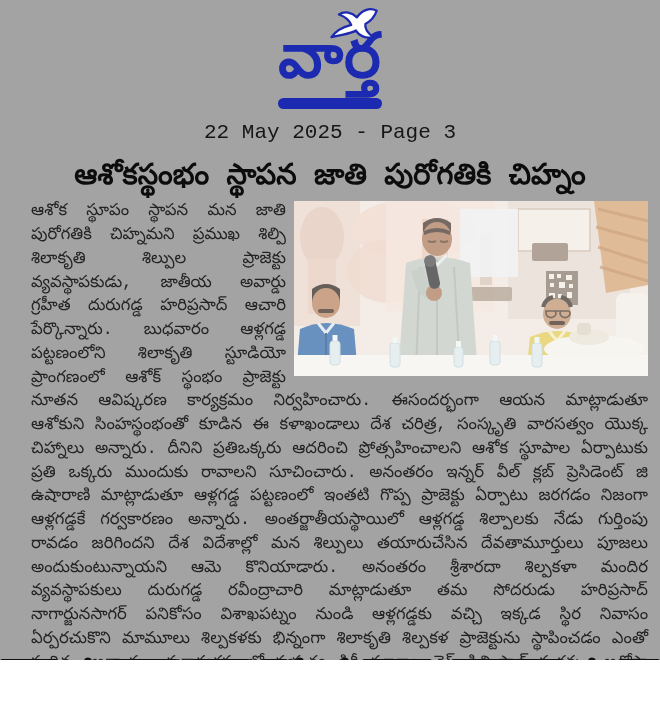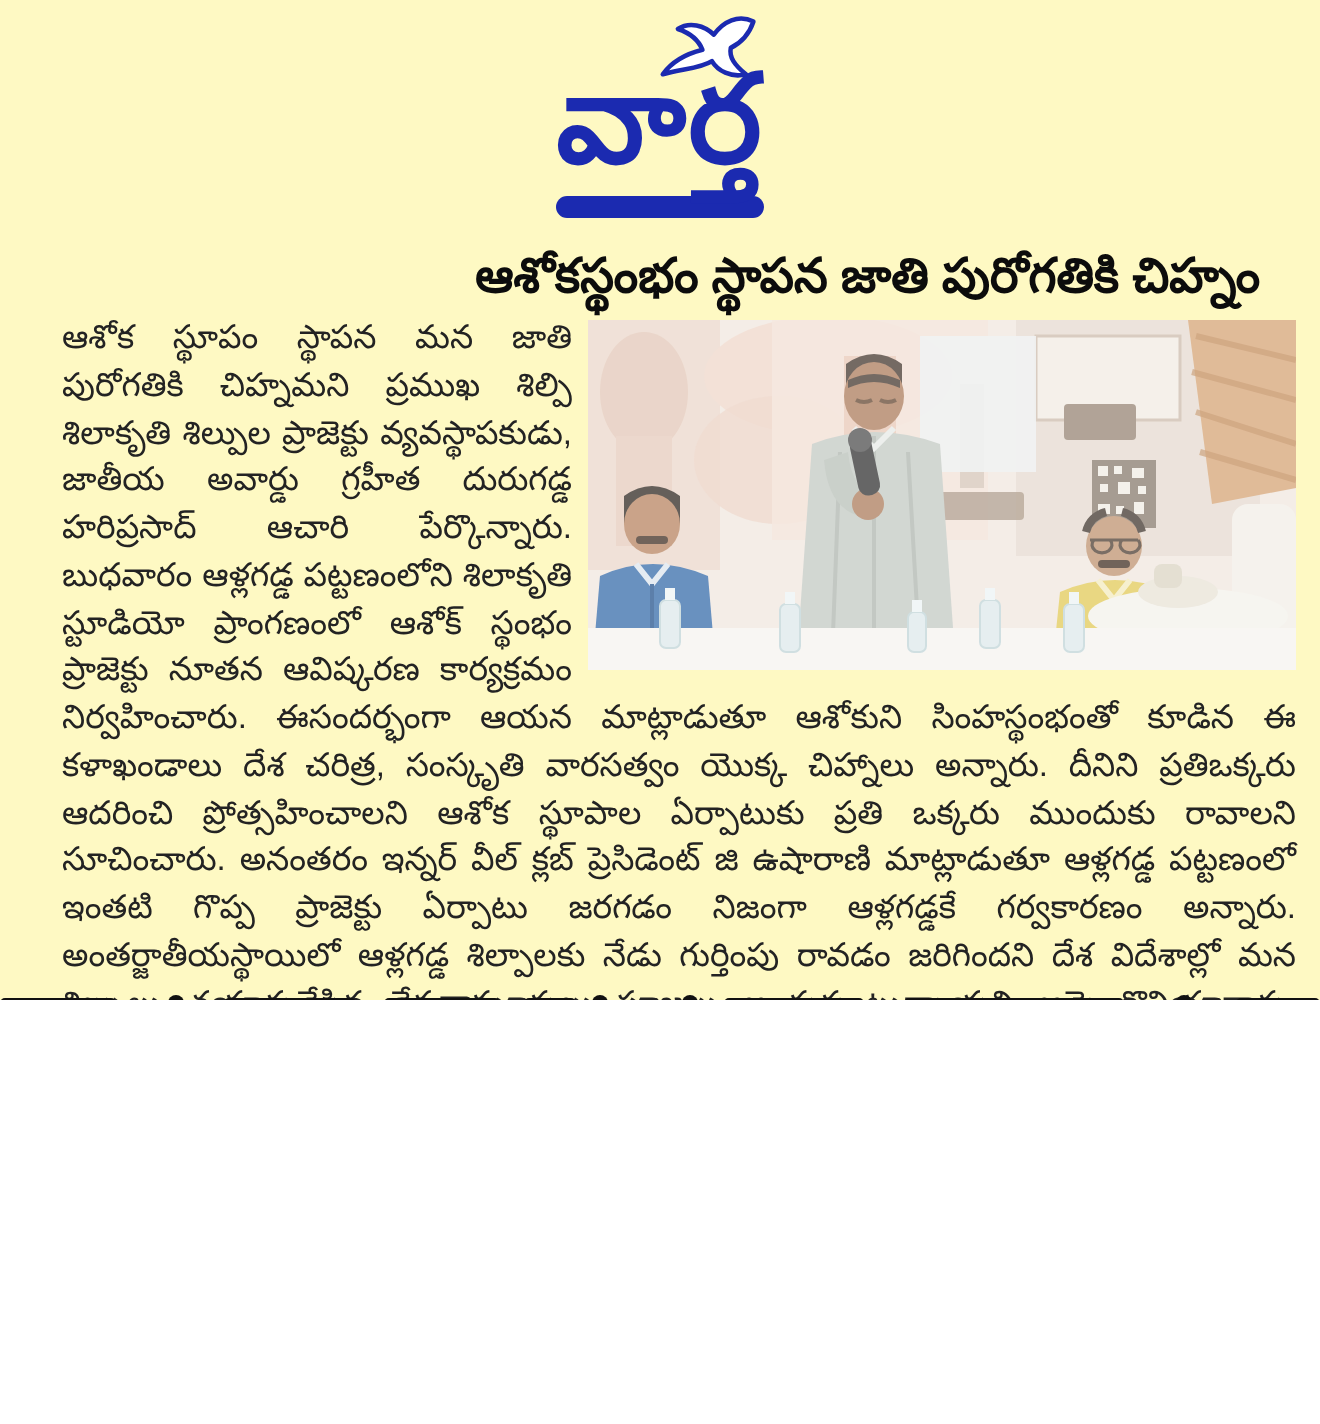--- a/index.html
+++ b/index.html
@@ -1,24 +1,24 @@
 <!DOCTYPE html>
 <html><head>
 <meta charset="utf-8">
 <style>
   html, body {
     margin: 0; padding: 0;
     background: #ffffff;
   }
   .page {
     position: relative;
-    width: 660px; height: 500px;
-    background: #fef9c3;
+    width: 660px; height: 660px;
+    background: #a3a3a3;
     overflow: hidden;
-    font-family: Liberation Sans, sans-serif;
+    font-family: Liberation Mono, monospace;
     color: #1c1c1c;
   }
   
   .masthead { text-align: center; padding-top: 4px; }
   .logo-wrap {
     position: relative;
     display: inline-block;
     padding-top: 24px;
   }
   .dove {
@@ -40,23 +40,23 @@
     margin-top: 5px;
   }
   .edition-line {
     margin-top: 12px;
     font-size: 21px;
     color: #161616;
   }
   
   .headline {
     margin: 15px 30px 4px 30px;
-    font-size: 24px;
+    font-size: 29px;
     font-weight: 800;
-    text-align: right;
+    text-align: center;
     color: #0c0c0c;
     line-height: 1.25;
   }
   .dateline {
     margin: 6px 0 3px 38px;
     font-size: 17px;
     font-weight: bold;
     color: #141414;
   }
   .body-flow { margin: 0 12px 0 31px; }
@@ -89,20 +89,21 @@
 <div class="page">
 
   <header class="masthead">
     <div class="logo-wrap">
       <svg class="dove" viewBox="0 0 60 36">
         <path d="M53 5 C45 1 37 5 32 12 C27 7 19 5 13 9 C19 11 24 15 26 20 C18 22 10 26 5 33 C15 30 25 30 31 26 C34 31 41 35 49 33 C43 28 40 24 41 19 C47 16 51 11 53 5 Z" fill="#ffffff" stroke="#1b2ab0" stroke-width="2.4" stroke-linejoin="round"></path>
       </svg>
       <div class="logo-text">వార్త</div>
       <div class="logo-underline"></div>
     </div>
+    <div class="edition-line">22 May 2025 - Page 3</div>
   </header>
 
   <article>
     <h1 class="headline">ఆశోకస్థంభం స్థాపన జాతి పురోగతికి చిహ్నం</h1>
 
     <div class="body-flow">
 
       <figure class="article-photo">
         <svg width="354" height="175" viewBox="0 0 354 175" role="img" aria-label="Speaker in grey shirt holding a microphone at the Silakruthi studio event; seated guests in blue and yellow shirts, water bottles on a white table, washed-out banners behind">
 

